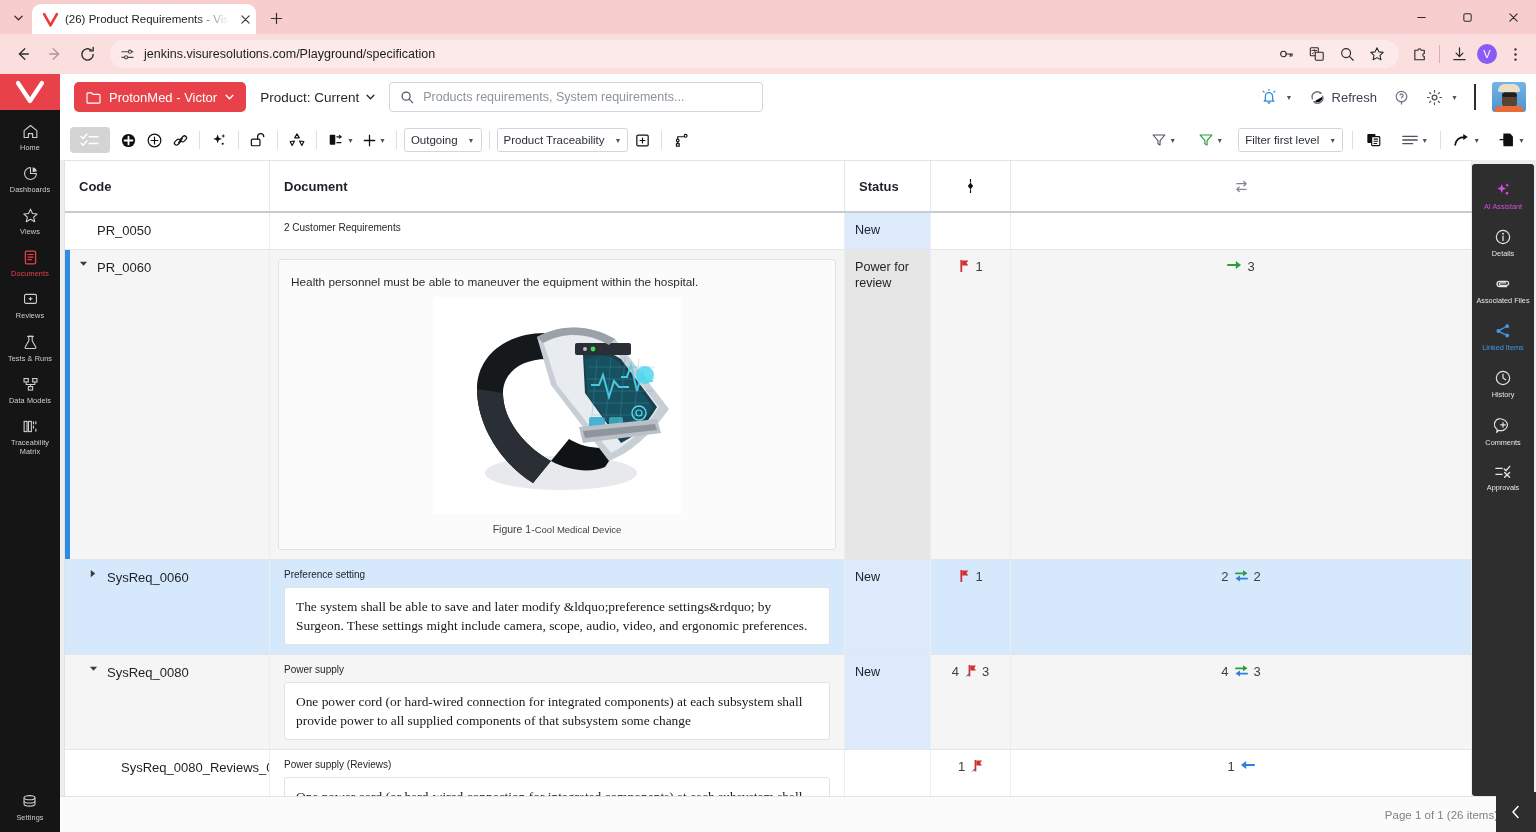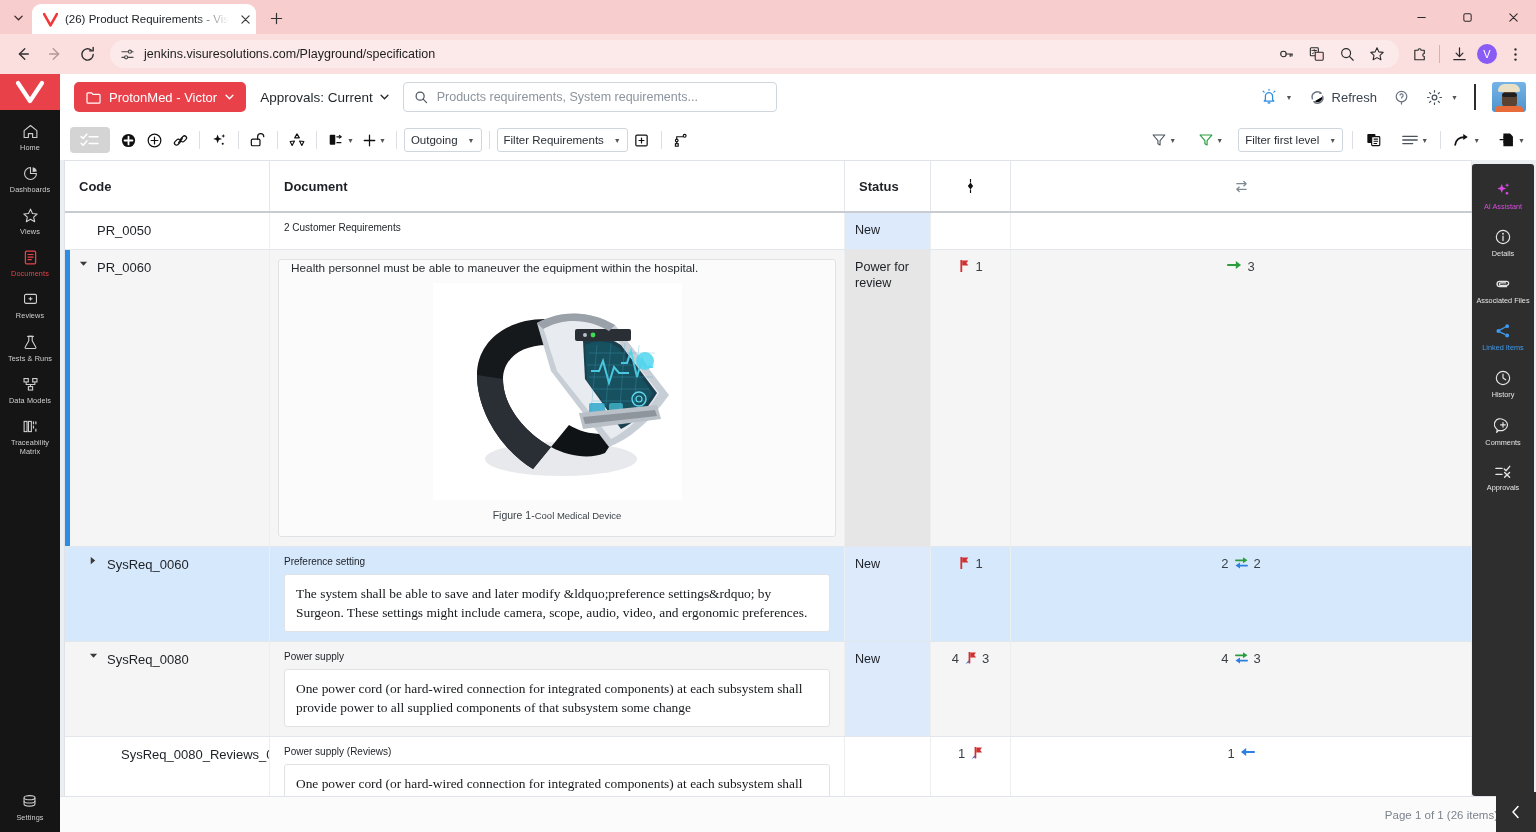--- a/index.html
+++ b/index.html
@@ -295,21 +295,21 @@
     background: #ffffff;
     padding: 9px 11px;
     font-family: "Liberation Serif", serif;
     font-size: 13.4px;
     color: #17191c;
     line-height: 1.42;
   }
   .doc-box.plain {
     font-family: "Liberation Sans", sans-serif;
     font-size: 12.6px;
-    padding: 0 12px 12px;
+    padding: 14px 12px 12px;
     background: #fbfbfb;
   }
 
   .fig-img {
     width: 249px; height: 217px;
     margin: 6px auto 0;
     background: #ffffff;
     display: flex; align-items: center; justify-content: center;
     position: relative;
   }
@@ -605,21 +605,21 @@
             </svg>
         </span>
         <span>ProtonMed - Victor</span>
         <span>
           <svg width="9" height="6" viewBox="0 0 10 7">
               <path d="M1 1.5 L5 5.5 L9 1.5" stroke="#fff" stroke-width="1.6" fill="none" stroke-linecap="round"></path>
             </svg>
         </span>
       </div>
       <div class="baseline">
-        <span>Approvals: Current</span>
+        <span>Product: Current</span>
         <span>
           <svg width="9" height="6" viewBox="0 0 10 7">
               <path d="M1 1.5 L5 5.5 L9 1.5" stroke="#2b2b2b" stroke-width="1.6" fill="none" stroke-linecap="round"></path>
             </svg>
         </span>
       </div>
       <div class="searchbox">
         <span>
           <svg width="14" height="14" viewBox="0 0 16 16">
               <circle cx="7" cy="7" r="4.6" stroke="#4d5662" stroke-width="1.4" fill="none"></circle>
@@ -760,21 +760,21 @@
           </span>
           <span class="caret">▼</span>
         </div>
         <div class="tsep"></div>
         <div class="dd" style="min-width:76px">
           <span>Outgoing</span>
           <span class="ddc">▼</span>
         </div>
         <div class="tsep"></div>
         <div class="dd" style="min-width:125px">
-          <span>Filter Requirements</span>
+          <span>Product Traceability</span>
           <span class="ddc">▼</span>
         </div>
         <div class="tbtn">
           <span>
             <svg width="17" height="17" viewBox="0 0 18 18">
                 <rect x="3" y="3.4" width="12" height="11.2" rx="1.2" stroke="#101010" stroke-width="1.3" fill="none"></rect>
                 <path d="M9 6.4 V11.6 M6.4 9 H11.6" stroke="#101010" stroke-width="1.3" stroke-linecap="round"></path>
               </svg>
           </span>
         </div>

